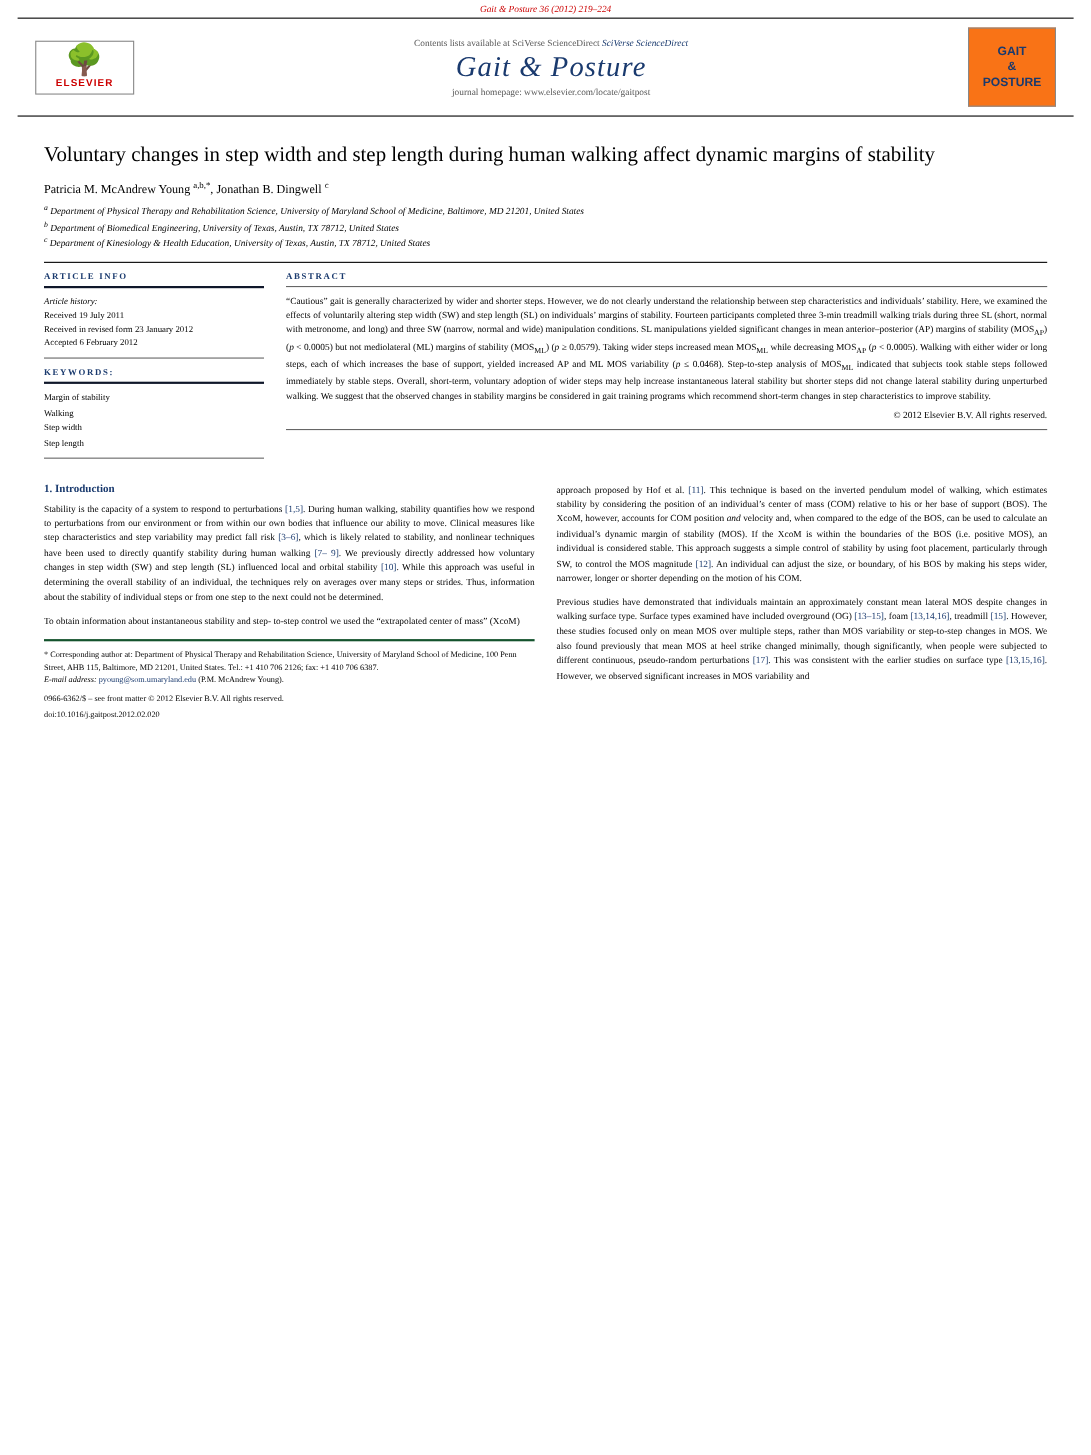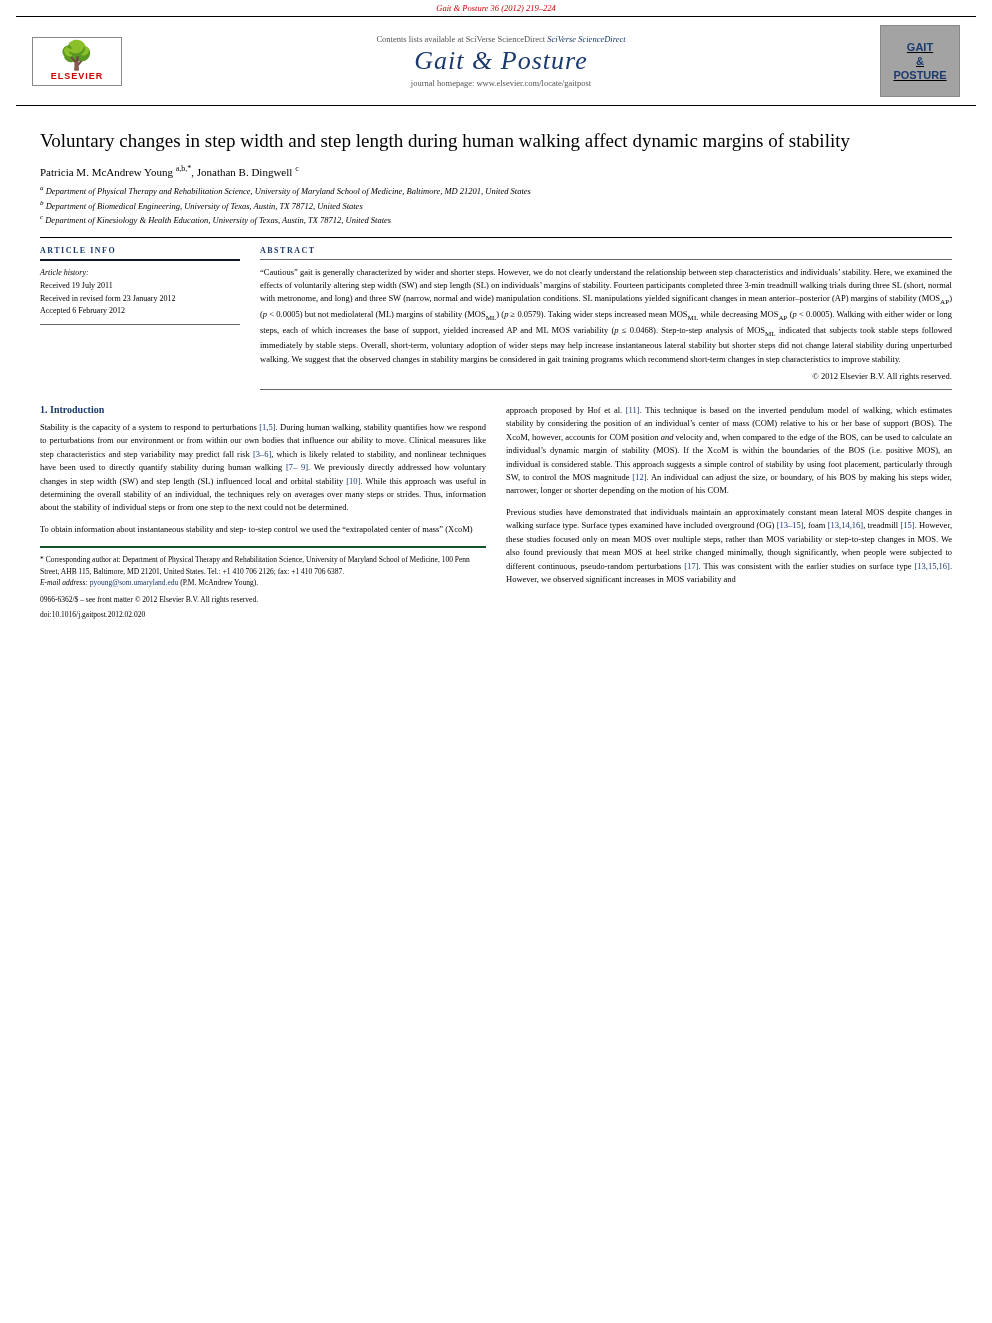--- a/index.html
+++ b/index.html
@@ -77,22 +77,21 @@
       width: 80px;
       flex-shrink: 0;
       margin-left: 16px;
       border: 1px solid #888;
       height: 72px;
       overflow: hidden;
       display: flex;
       flex-direction: column;
       align-items: center;
       justify-content: center;
-      background: #a3a3a3;
-      text-decoration: underline;
+      background: #f97316;
     }
 
     .gait-posture-logo .gp-text {
       font-size: 11px;
       font-weight: bold;
       font-family: Arial, sans-serif;
       color: #1a3a6e;
       text-align: center;
       line-height: 1.3;
     }
@@ -318,20 +317,31 @@
       <div class="section-label blue">ARTICLE INFO</div>
       <div class="article-info-box">
         <div class="article-history">
           <span class="italic">Article history:</span><br>
           <span>Received 19 July 2011</span><br>
           <span>Received in revised form 23 January 2012</span><br>
           <span>Accepted 6 February 2012</span>
         </div>
       </div>
 
+      <div class="keywords-box">
+        <div class="section-label blue">Keywords:</div>
+        <div class="article-info-box">
+          <div class="keywords-list">
+            <span>Margin of stability</span><br>
+            <span>Walking</span><br>
+            <span>Step width</span><br>
+            <span>Step length</span>
+          </div>
+        </div>
+      </div>
     </div>
 
     <div class="right-col">
       <div class="section-label blue">ABSTRACT</div>
       <div class="abstract-section">
         <div class="abstract-text">
           “Cautious” gait is generally characterized by wider and shorter steps. However, we do not clearly
           understand the relationship between step characteristics and individuals’ stability. Here, we examined
           the effects of voluntarily altering step width (SW) and step length (SL) on individuals’ margins of
           stability. Fourteen participants completed three 3-min treadmill walking trials during three SL (short,

